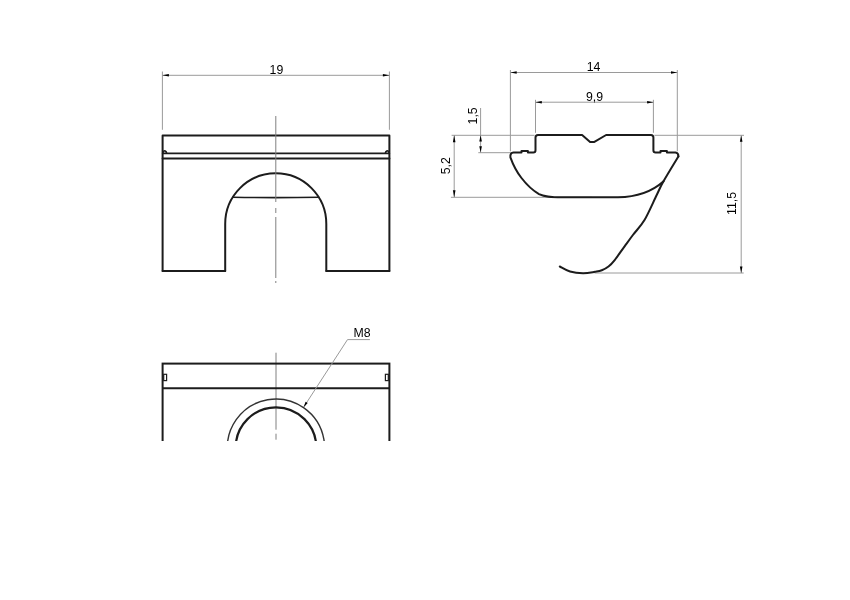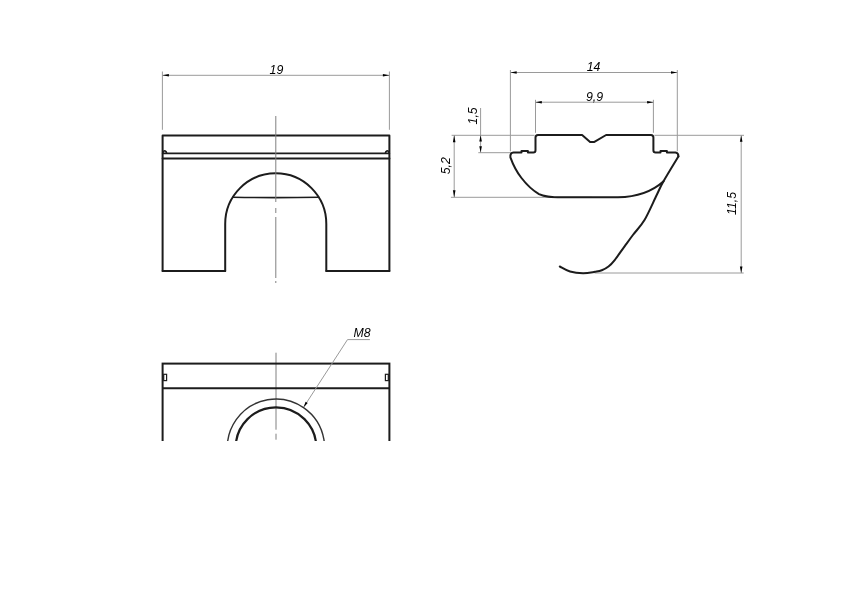--- a/index.html
+++ b/index.html
@@ -1,16 +1,16 @@
 <!DOCTYPE html>
 <html><head>
 <meta charset="utf-8">
 <style>
   html,body{margin:0;padding:0;background:#ffffff;}
-  .page{width:850px;height:441px;position:relative;overflow:hidden;background:#7dd3fc;font-style:italic;}
+  .page{width:850px;height:441px;position:relative;overflow:hidden;background:#7dd3fc;}
   text{font-family:"Liberation Sans", sans-serif;fill:#000;}
 </style>
 </head>
 <body>
 <div class="page">
 <svg width="850" height="600" viewBox="0 0 850 600">
   <rect x="0" y="0" width="850" height="600" fill="#ffffff"></rect>
 
   <g stroke="#1c1c1c" stroke-width="2" fill="none" stroke-linecap="round" stroke-linejoin="round">
 

